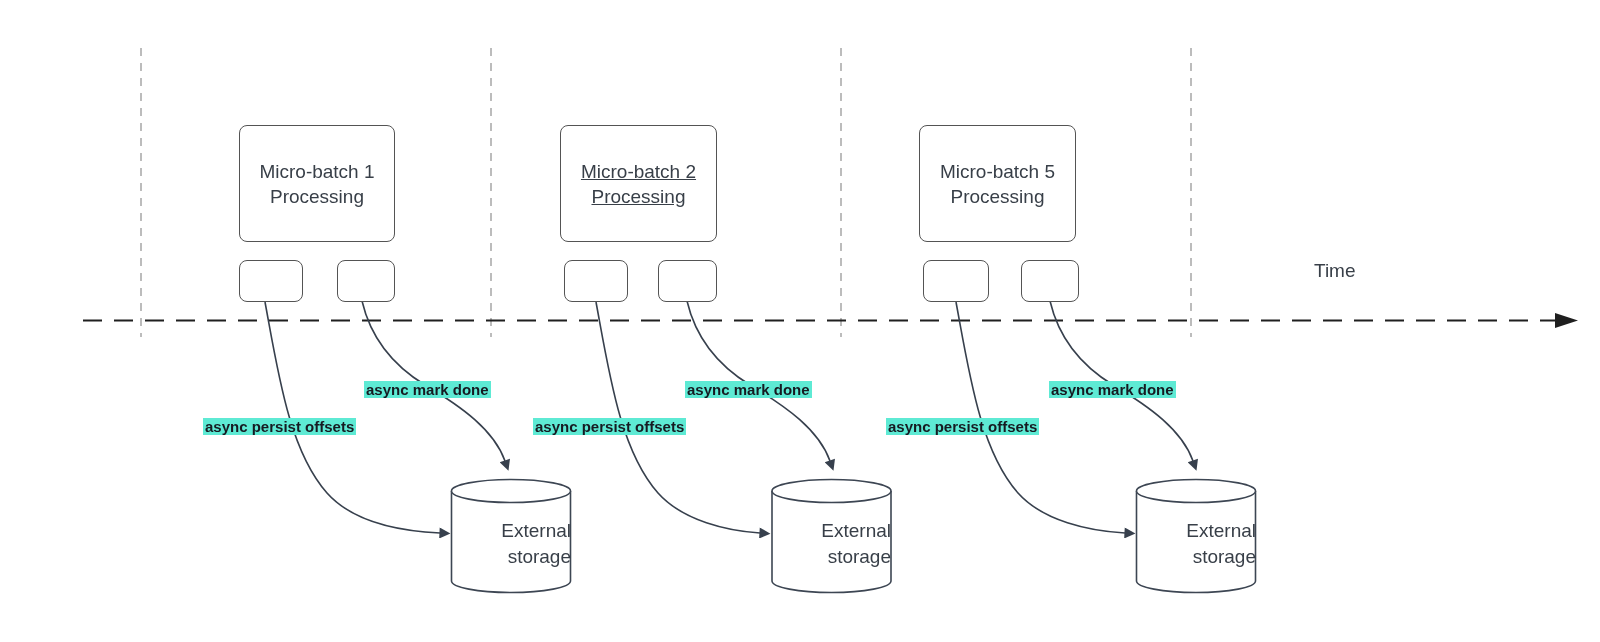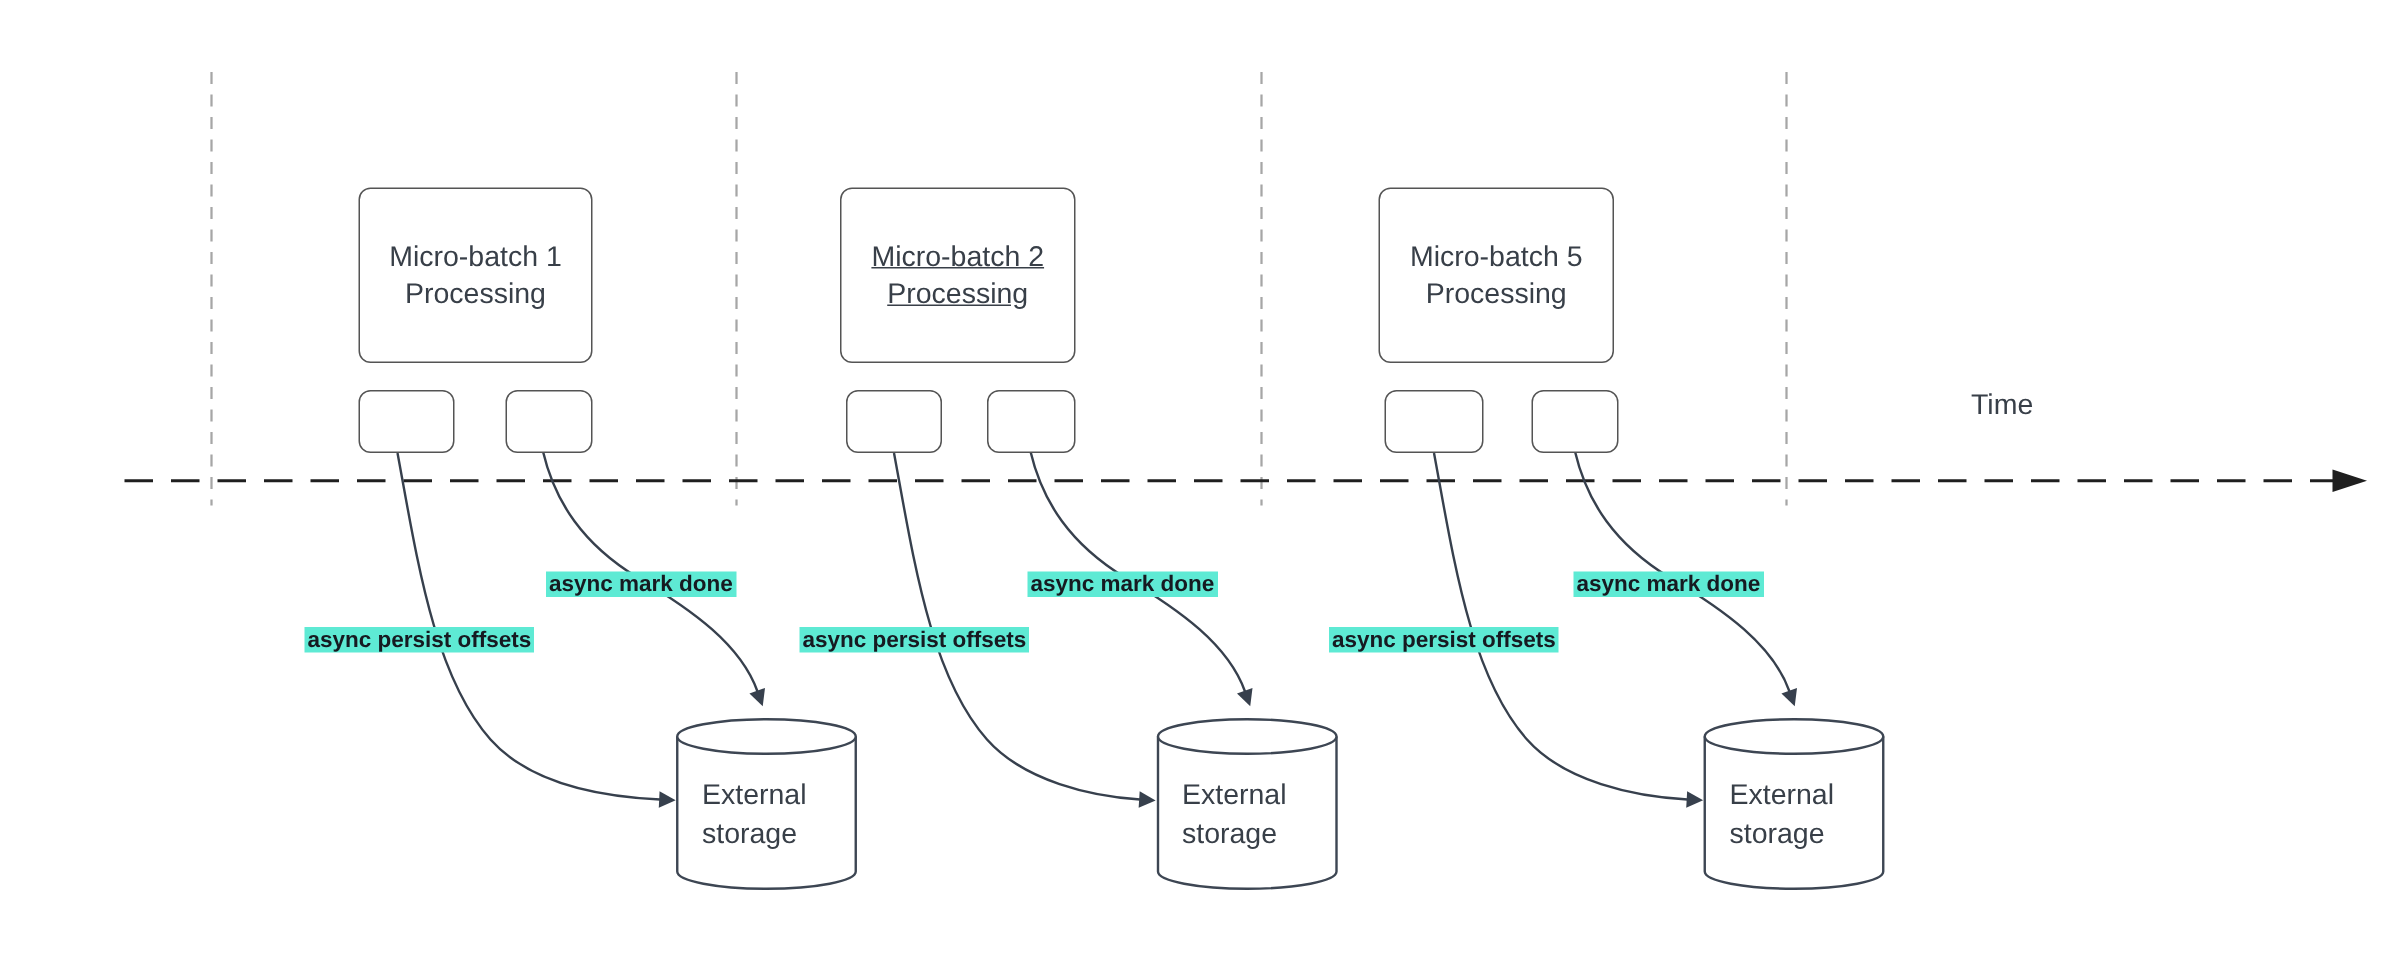--- a/index.html
+++ b/index.html
@@ -43,24 +43,23 @@
     font-weight:bold;
     font-size:15px;line-height:17px;
     color:var(--label-text);
     background:#5eead4;
     white-space:nowrap;
     padding:0 2px;
   }
   .storage-text{
     position:absolute;
     width:120px;
-    text-align:left;
+    text-align:right;
     font-size:19px;line-height:26px;
     color:var(--shape-text);
-    margin-left:17px;
   }
   .time-label{
     position:absolute;
     font-size:19px;line-height:24px;
     color:var(--shape-text);
   }
 </style>
 </head>
 <body>
 

